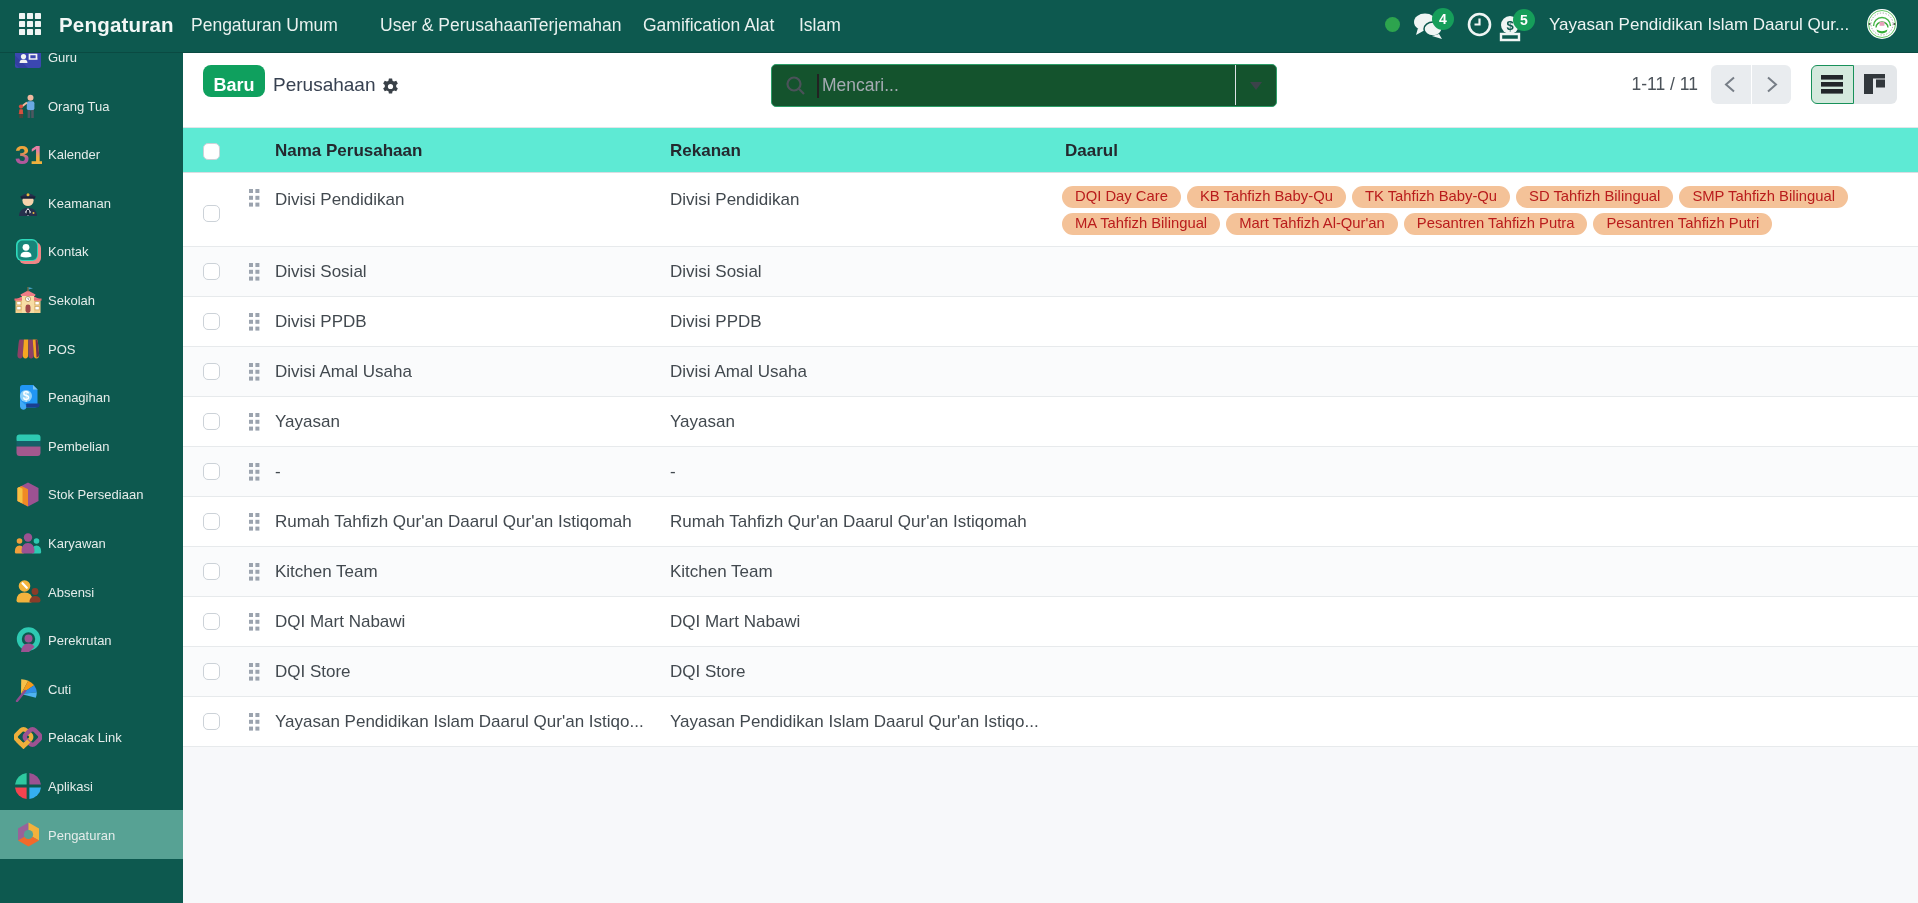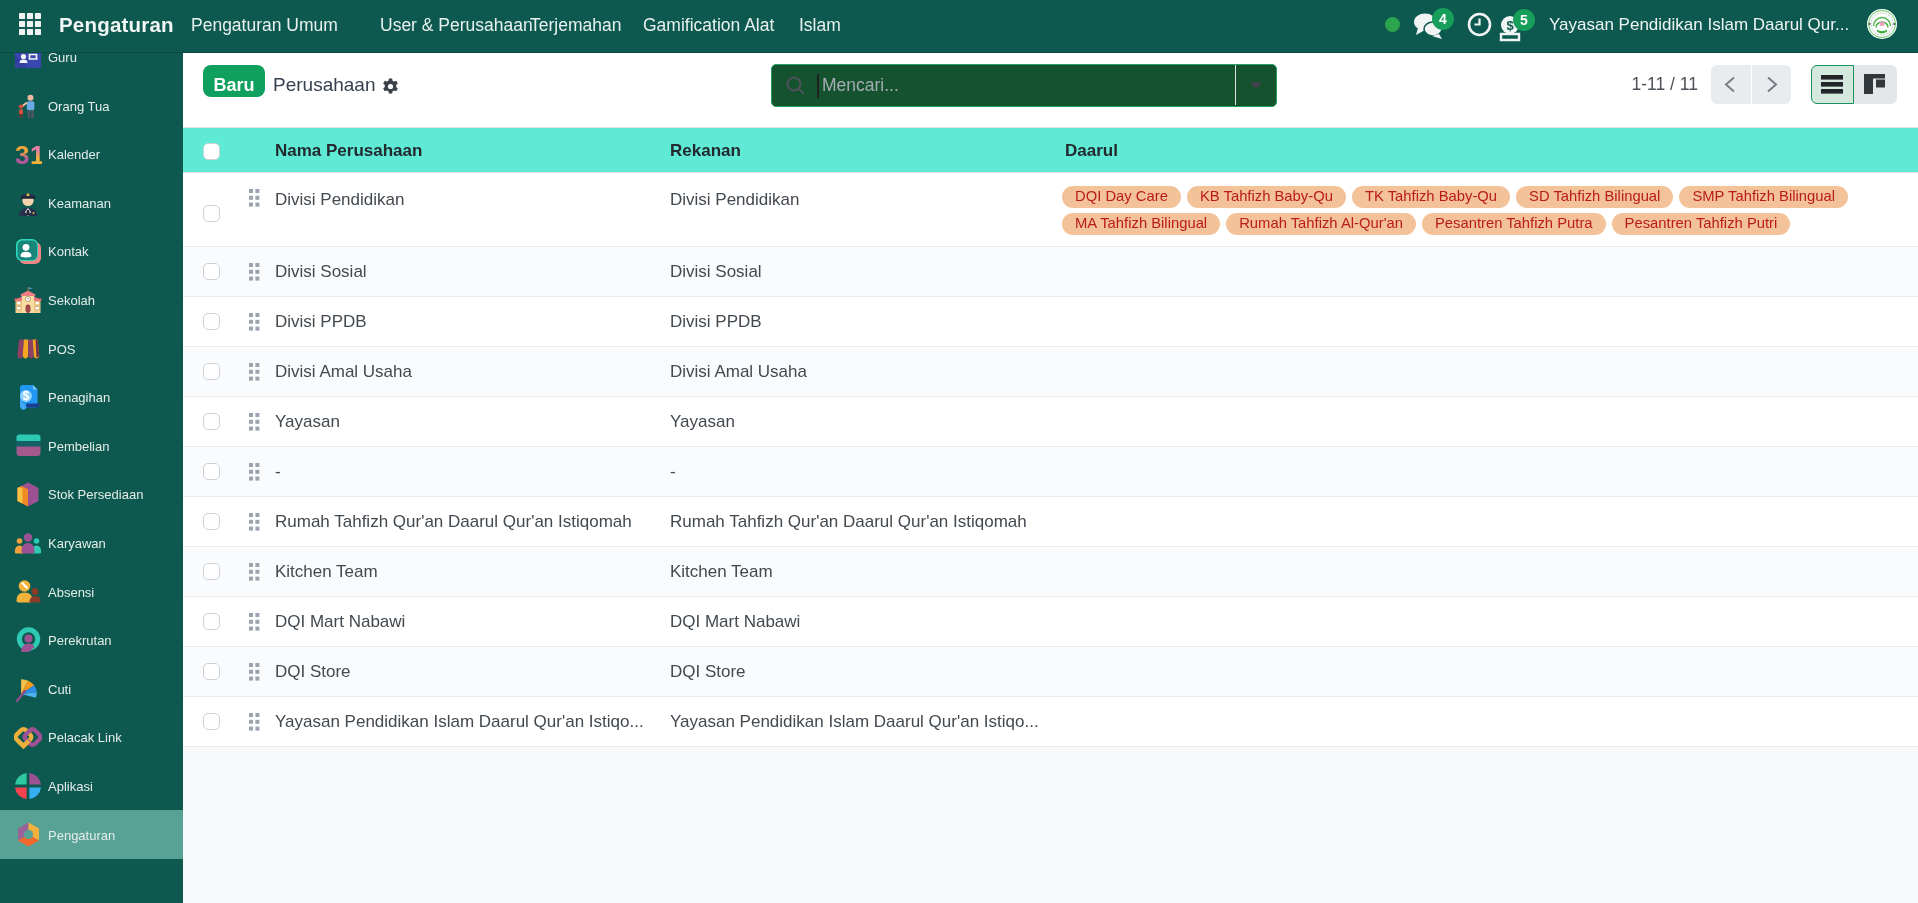--- a/index.html
+++ b/index.html
@@ -403,21 +403,21 @@
     <span class="dh" style="top:16.5px;margin-top:0"></span>
     <span class="c1" style="height:50px;line-height:53px">Divisi Pendidikan</span>
     <span class="c2" style="height:50px;line-height:53px">Divisi Pendidikan</span>
     <div class="tags">
       <span class="tag">DQI Day Care</span>
         <span class="tag">KB Tahfizh Baby-Qu</span>
         <span class="tag">TK Tahfizh Baby-Qu</span>
         <span class="tag">SD Tahfizh Bilingual</span>
         <span class="tag">SMP Tahfizh Bilingual</span>
         <span class="tag">MA Tahfizh Bilingual</span>
-        <span class="tag">Rumah Tahfizh Al-Qur'an</span>
+        <span class="tag">Mart Tahfizh Al-Qur'an</span>
         <span class="tag">Pesantren Tahfizh Putra</span>
         <span class="tag">Pesantren Tahfizh Putri</span>
     </div>
   </div>
   <div class="row alt">
       <span class="cb"></span>
       <span class="dh"></span>
       <span class="c1">Divisi Sosial</span>
       <span class="c2">Divisi Sosial</span>
     </div>

